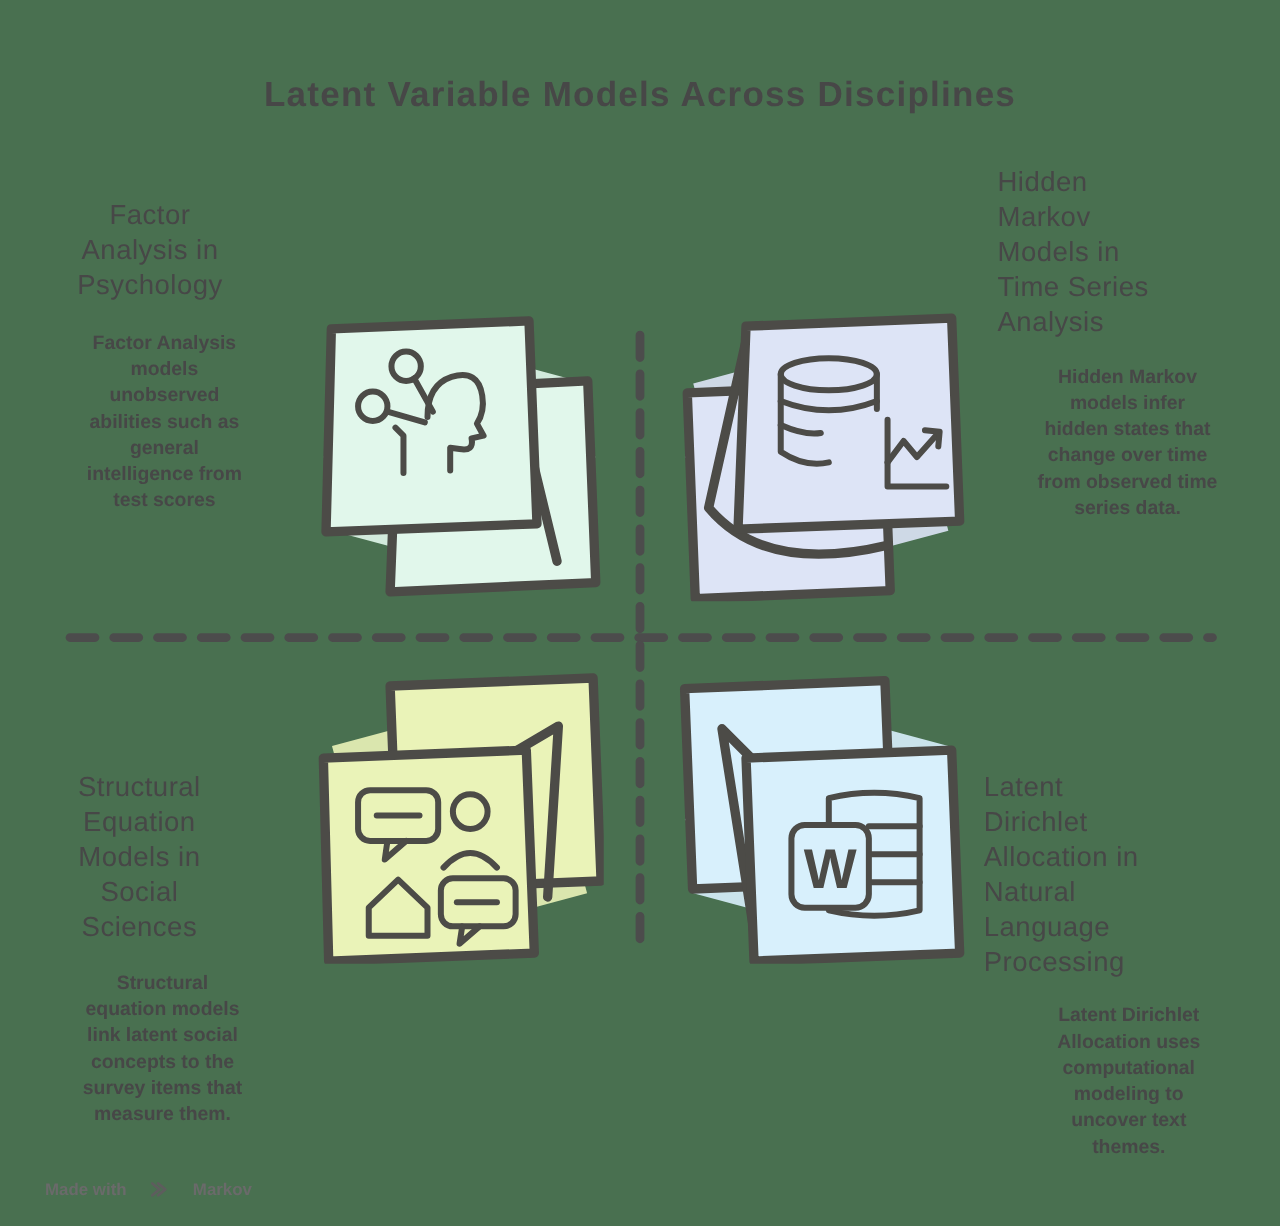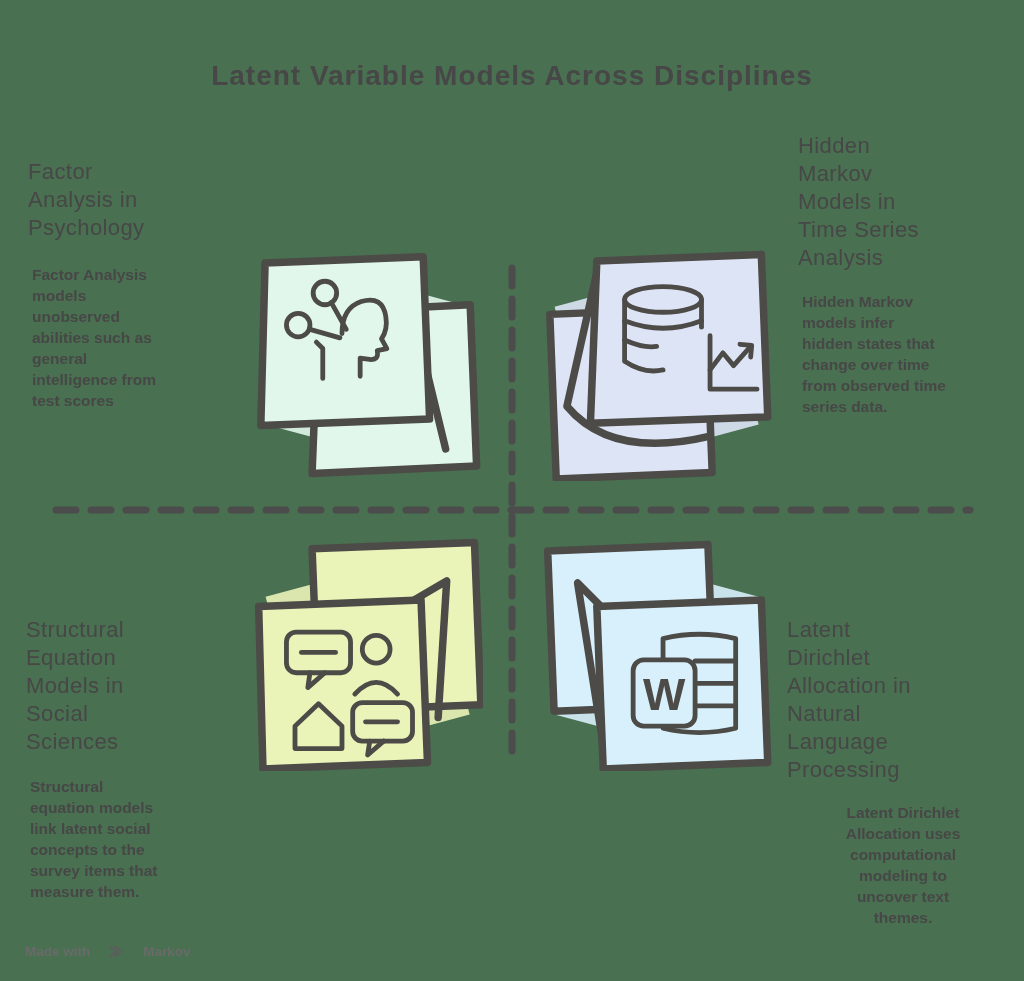--- a/index.html
+++ b/index.html
@@ -21,39 +21,39 @@
     font-size:22px;font-weight:400;line-height:28px;letter-spacing:.4px;
     color:var(--text,#474747);
     white-space:pre-line;
   }
   .q-body{
     position:absolute;margin:4px;
     font-size:15.5px;font-weight:700;line-height:21px;
     color:var(--text,#474747);
     white-space:pre-line;
   }
-  .align-r{text-align:left;}
+  .align-r{text-align:center;}
   .tl-h{top:158px;left:28px;width:184px;}
   .tl-b{top:260px;left:28px;width:199px;}
   .tr-h{top:132px;left:798px;width:200px;}
-  .tr-b{top:287px;left:798px;width:200px;}
+  .tr-b{top:287px;left:798px;width:200px;text-align:center;}
   .bl-h{top:616px;left:26px;width:171px;}
   .bl-b{top:772px;left:26px;width:200px;}
   .br-h{top:616px;left:787px;width:200px;}
   .br-b{top:798px;left:799px;width:200px;text-align:center;}
   .icon{position:absolute;width:235px;height:235px;}
   .icon-tl{left:248px;top:246px;}
   .icon-tr{left:537px;top:246px;}
   .icon-bl{left:248px;top:536px;}
   .icon-br{left:537px;top:536px;}
   .divider{position:absolute;}
   .div-h{left:48px;top:503px;}
   .div-v{left:505px;top:258px;}
   .watermark{
-    position:absolute;left:25px;top:944px;
+    position:absolute;left:36px;top:944px;
     display:flex;align-items:center;gap:19px;
     font-size:13.5px;font-weight:600;color:var(--watermark,#6a6a6a);
   }
   .watermark svg{display:block;}
   .notes{stroke:var(--outline,#4c4b47);stroke-width:7;stroke-linejoin:round;stroke-linecap:round;}
   .glyph{stroke:var(--outline,#4c4b47);stroke-width:4.5;stroke-linejoin:round;stroke-linecap:round;fill:none;}
   .nf{fill:var(--nf,#ffffff);}
   .spill{fill:var(--nf,#ffffff);stroke:none;opacity:.9;}
   .wchar{font-family:"Liberation Sans",sans-serif;font-weight:bold;font-size:42px;fill:var(--outline,#4c4b47);stroke:none;}
 </style>

